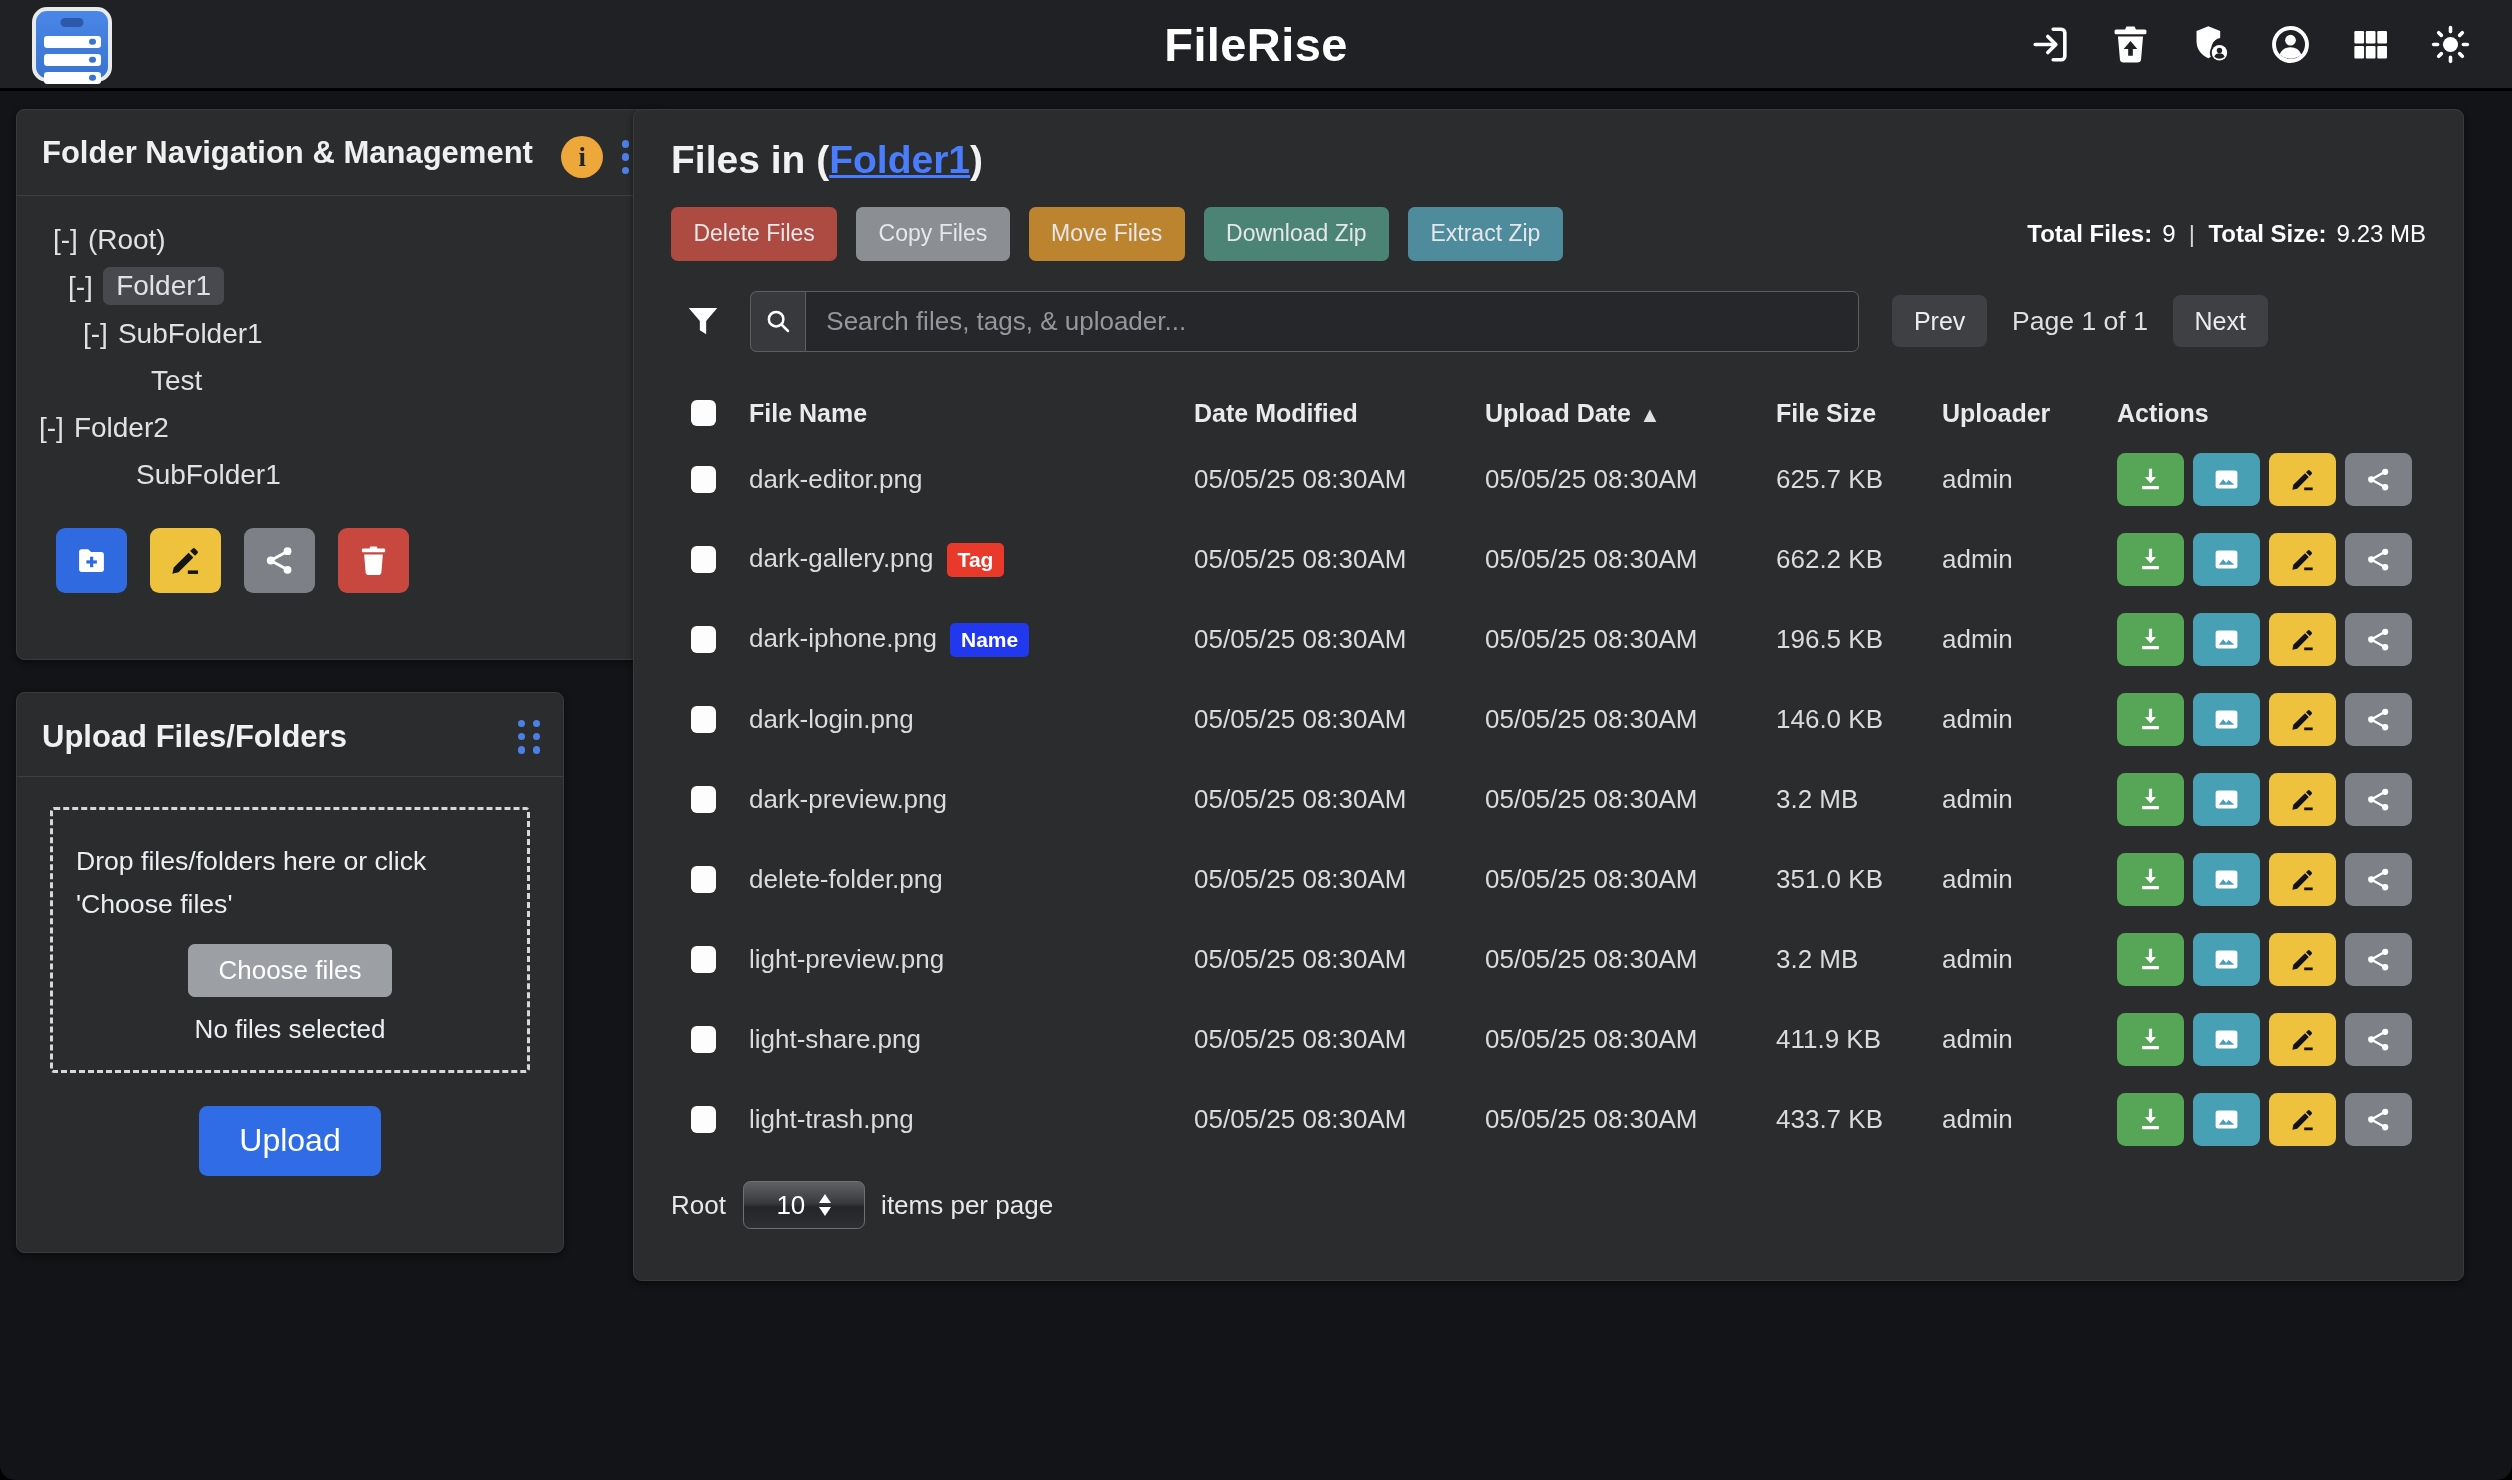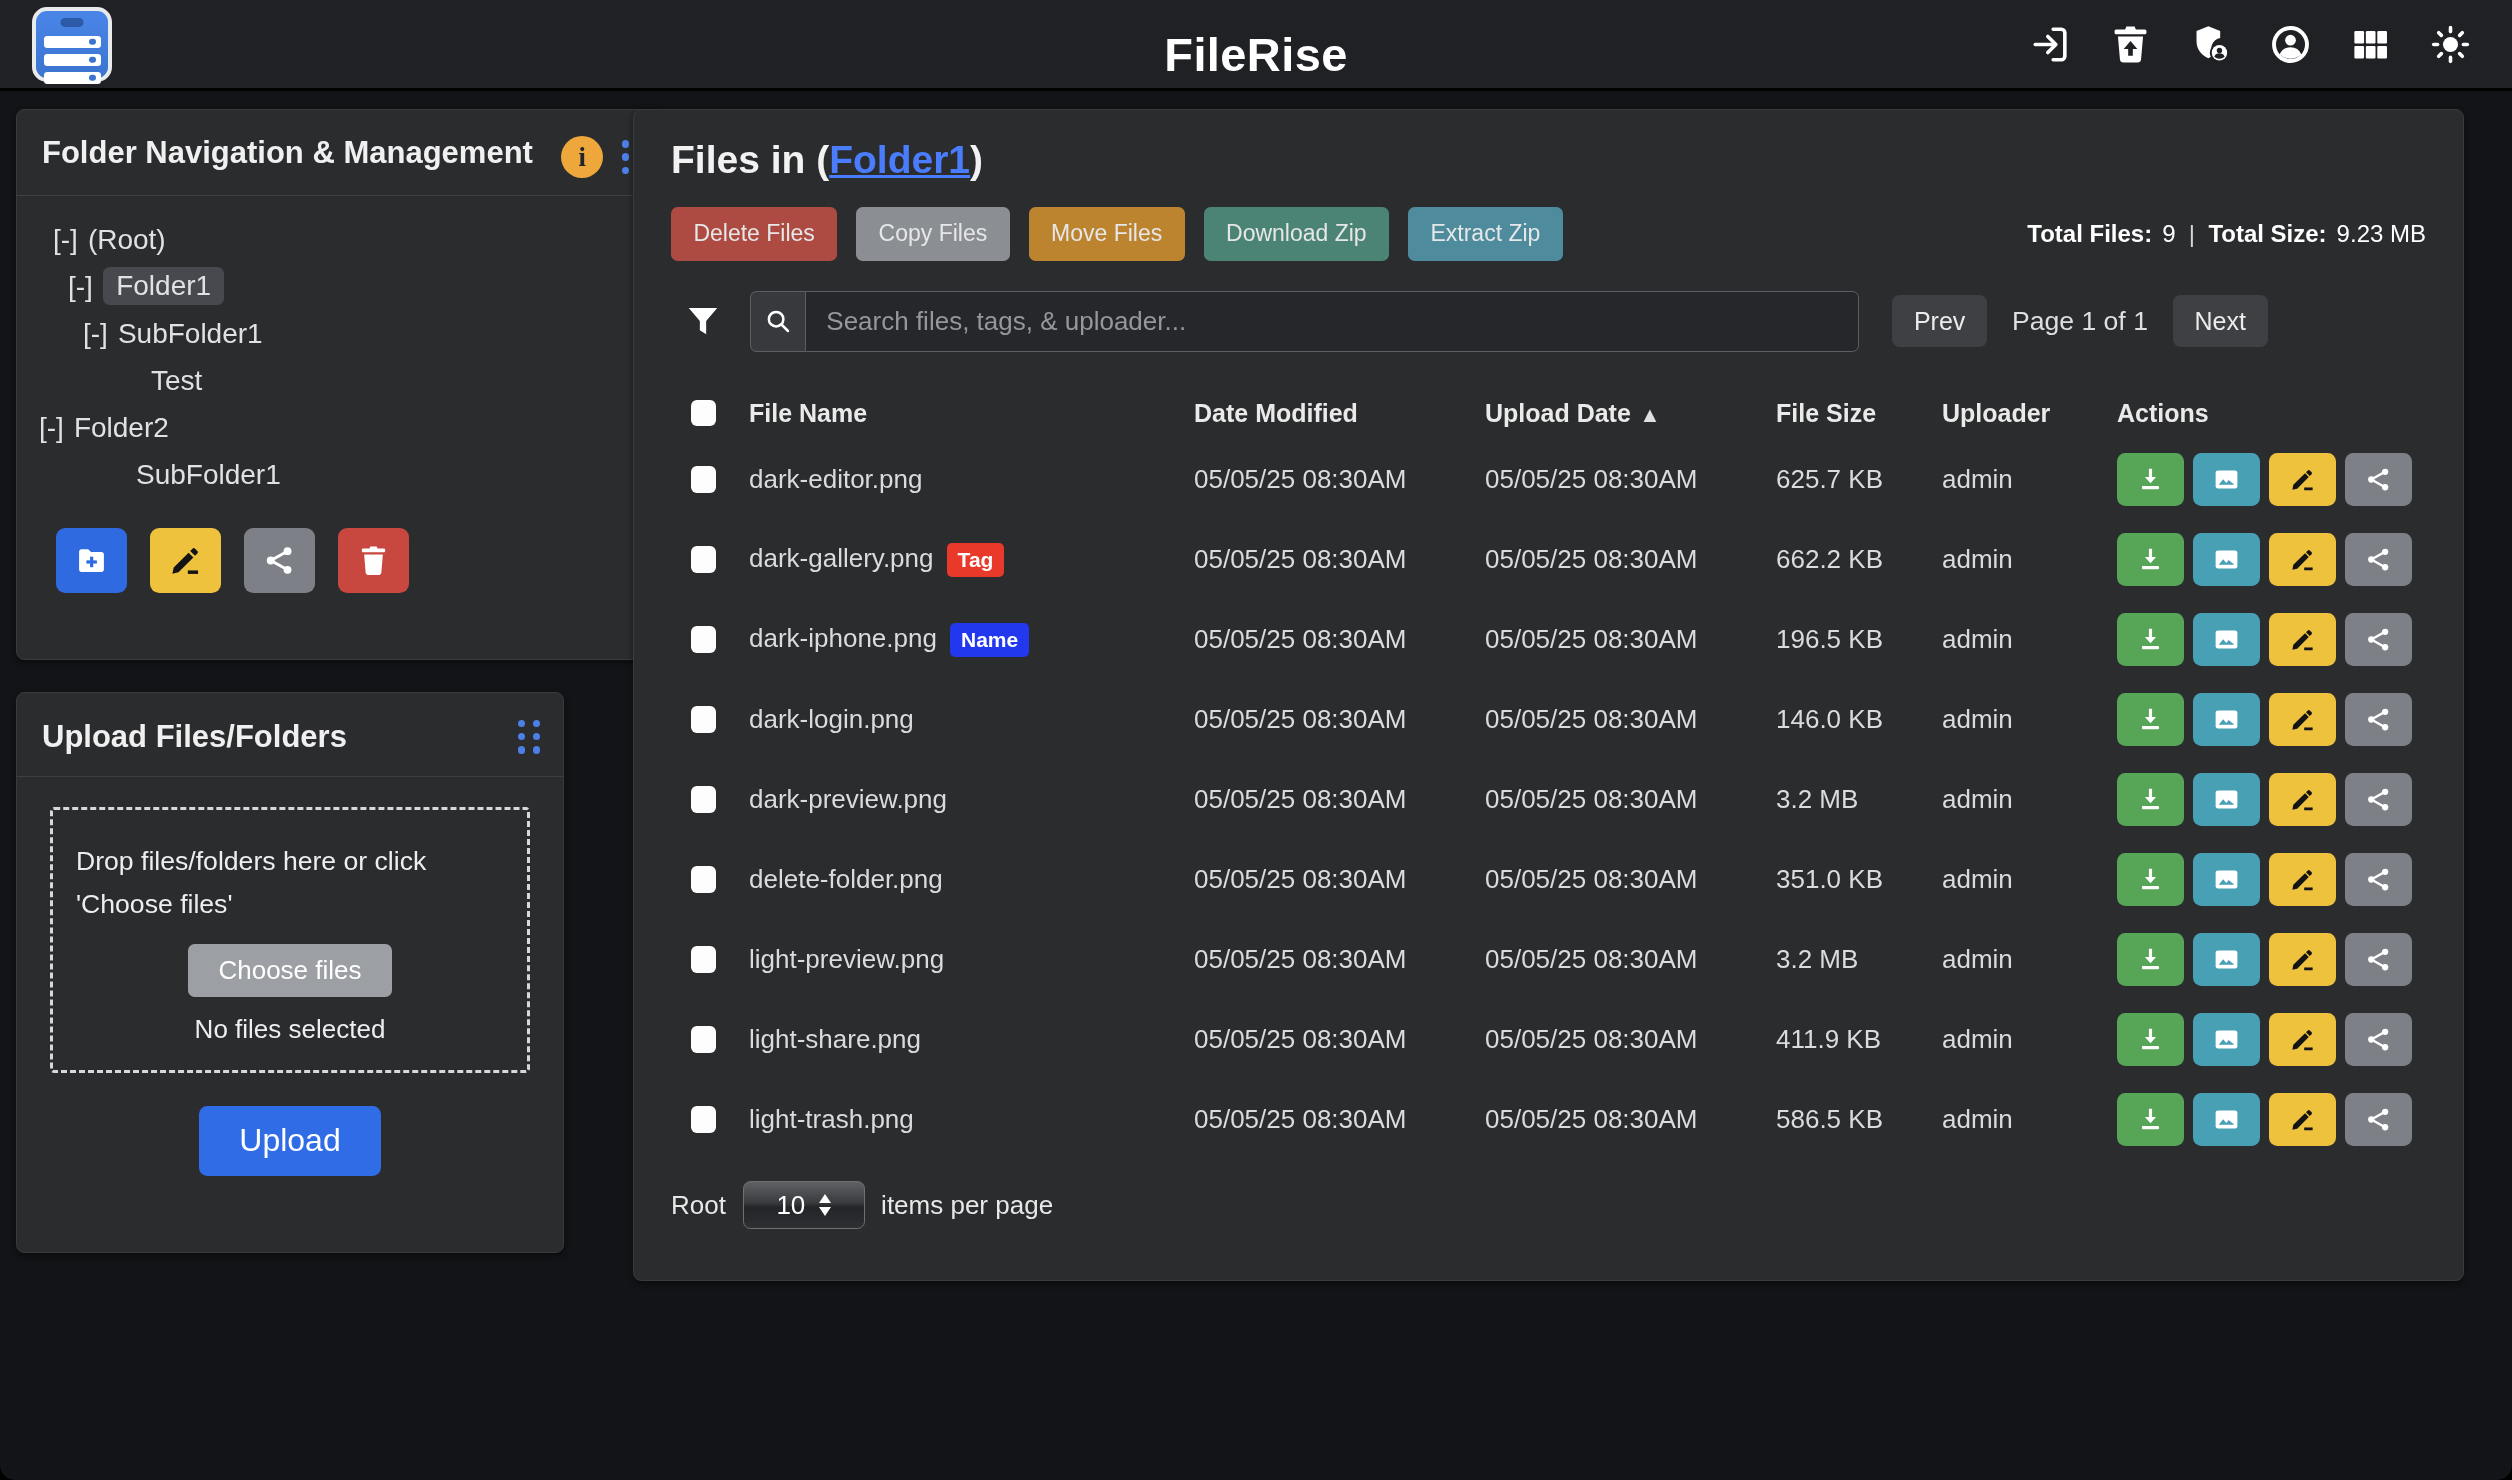--- a/index.html
+++ b/index.html
@@ -1,20 +1,20 @@
 <!DOCTYPE html>
 <html style="font-size:13.3px"><head>
 <meta charset="utf-8">
 <style>
   * { margin:0; padding:0; box-sizing:border-box; }
   html,body { width:2512px; height:1480px; overflow:hidden; background:#000; font-family:"Liberation Sans", sans-serif; }
   .stage { position:relative; width:2512px; height:1480px; }
 
   
-  .topbar { position:relative; height:108px; background:#1f2124; display:flex; align-items:center; }
+  .topbar { position:relative; height:88px; background:#1f2124; display:flex; align-items:center; }
   .logo { position:absolute; left:32px; top:6.6px; width:80px; height:75px; border:4.2px solid #e9eaec; border-radius:15px; background:linear-gradient(#4a86e8,#3a74cf); }
   .logo .slot { position:absolute; top:7.5px; left:50%; transform:translateX(-50%); width:23px; height:9.1px; border-radius:5px; background:#2c5aa8; }
   .logo .bar { position:absolute; left:7.5px; right:7.5px; height:12.5px; background:#fff; border-radius:3.3px; }
   .logo .bar::after { content:''; position:absolute; right:5px; top:50%; transform:translateY(-50%); width:6.6px; height:6.6px; border-radius:50%; background:#3a74cf; }
   .logo .b1{top:25px} .logo .b2{top:43px} .logo .b3{top:61px}
   .app-title { position:absolute; left:50%; transform:translateX(-50%); color:#fff; font-size:47px; font-weight:700; letter-spacing:0.4px; }
   .topbar-icons { position:absolute; right:38px; top:0; height:88px; display:flex; align-items:center; gap:33px; }
   .tb-icon { width:47px; height:47px; display:flex; align-items:center; justify-content:center; cursor:pointer; }
   .tb-icon svg { width:43px; height:43px; }
 
@@ -621,21 +621,21 @@
     </span>
   </div>
 
   <div class="grid-row frow">
     <span class="cb"></span>
     <span class="fcell fname-cell">
               <span class="fname">light-trash.png</span>
             </span>
     <span class="fcell dmod">05/05/25 08:30AM</span>
     <span class="fcell dup">05/05/25 08:30AM</span>
-    <span class="fcell fsize">586.5 KB</span>
+    <span class="fcell fsize">433.7 KB</span>
     <span class="fcell fup">admin</span>
     <span class="actions-cell">
       <button class="act act-download">
         <svg viewBox="0 0 24 24" fill="#fff">
                   <path d="M10.7 3h2.6v7h3.3L12 15l-4.6-5h3.3z"></path>
                   <rect x="5" y="17.4" width="14" height="2.6" rx=".6"></rect>
                 </svg>
       </button>
       <button class="act act-preview">
         <svg viewBox="0 0 24 24" fill="#fff">

